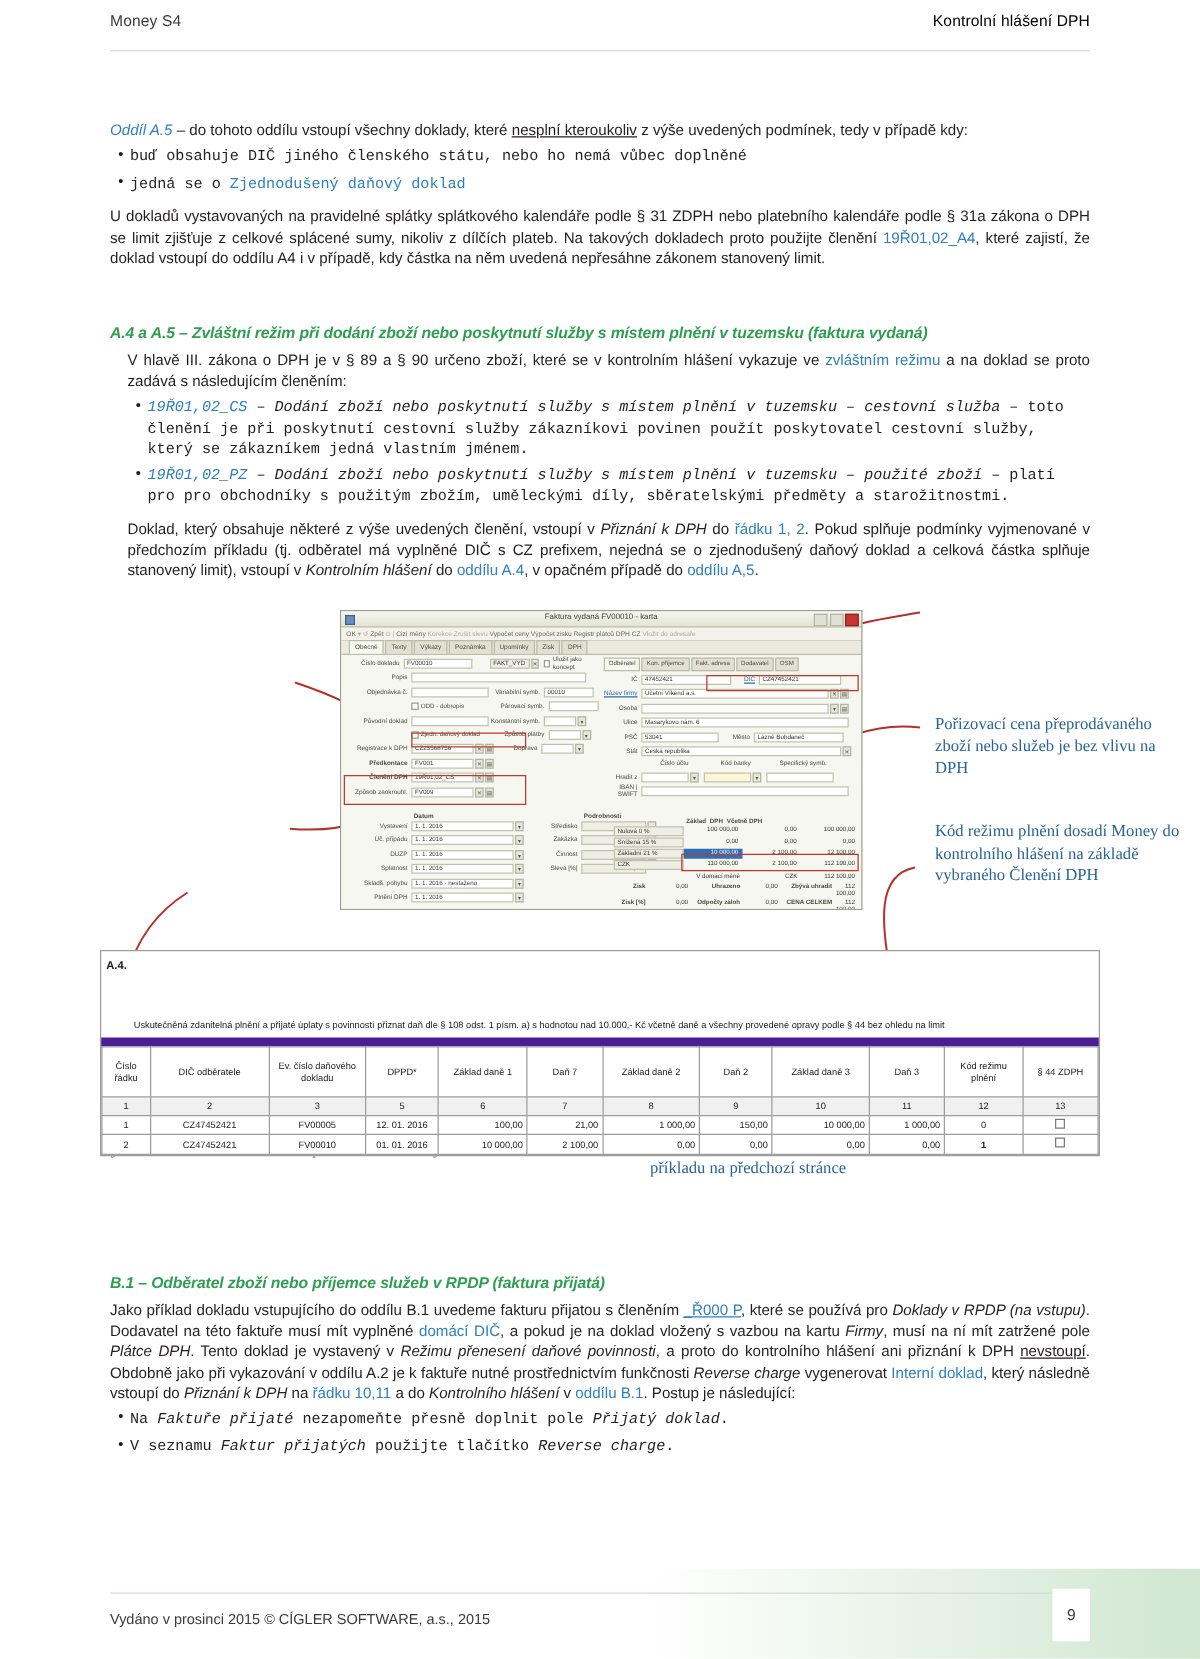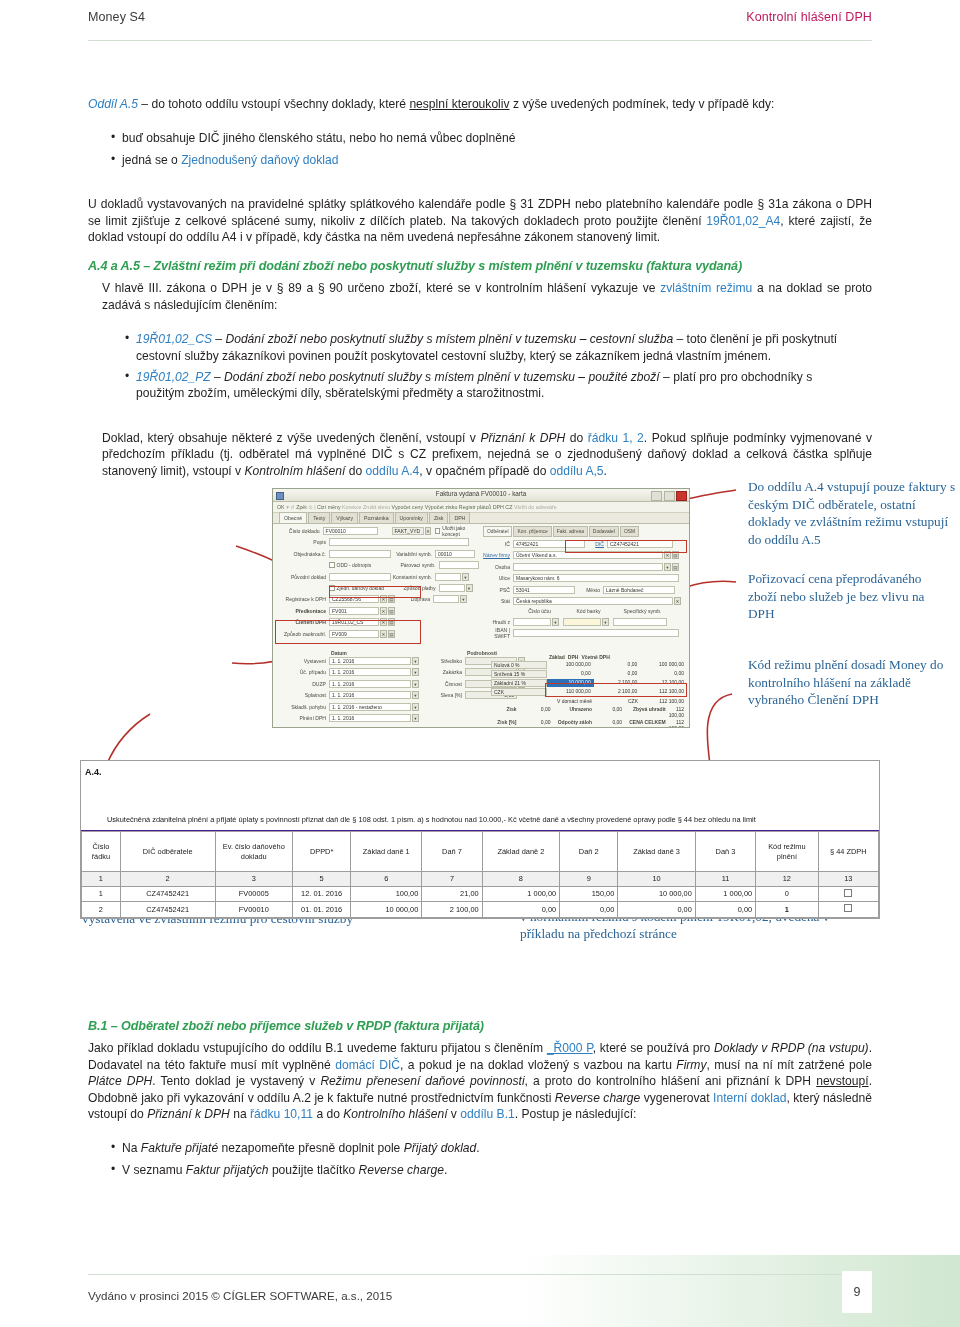--- a/index.html
+++ b/index.html
@@ -16,21 +16,21 @@
   
   .runhead {
     position:absolute; left:0; top:0; width:960px; height:54px;
   }
   .runhead .rh-left {
     position:absolute; left:88px; top:10px;
     font-size:12.5px; color:#3b3b3b; letter-spacing:.1px;
   }
   .runhead .rh-right {
     position:absolute; right:88px; top:10px;
-    font-size:12.5px; color:#be185d; letter-spacing:.1px;
+    font-size:12.5px; color:#000000; letter-spacing:.1px;
   }
   .rule-top {
     position:absolute; left:88px; top:40px; width:784px; height:1px;
     background:#cfdfd0;
   }
 
   
   .col {
     position:absolute; left:88px; width:784px;
     font-size:12.1px; line-height:16.4px; text-align:justify;
@@ -39,21 +39,21 @@
   .sp6 { height:6px; }
   .sp10 { height:10px; }
 
   .blue { color:#2e7fc1; }
   .green-h {
     color:#2f9e52; font-weight:bold; font-style:italic;
     font-size:12.6px; letter-spacing:-0.1px;
   }
   i.it { font-style:italic; }
   u.ul { text-decoration:underline; }
-  .bulls { margin:18px; padding:0; list-style:none; }
+  .bulls { margin:0; padding:0; list-style:none;font-family:Liberation Mono, monospace; }
   .bulls li {
     position:relative; padding-left:16px; margin:5px 0 0 0;
     text-align:left;
   }
   .bulls li:before {
     content:"•"; position:absolute; left:5px; top:-1px; color:#231f20;
   }
   .bulls.indent li { padding-left:30px; }
   .bulls.indent li:before { left:19px; }
   .hang { padding-left:14px; }
@@ -136,21 +136,21 @@
   .amt-table .r { display:flex; }
   .amt-table .c { flex:1; text-align:right; padding-right:3px; color:#33332c; }
   .amt-table .hd { color:#4a4a40; font-weight:bold; text-align:right; padding-right:3px; }
 
   
   .a4 {
     position:absolute; left:80px; top:760px; width:800px;
     border:1px solid #9d9d9d; background:#fff;
     font-size:7.4px; color:#1a1a1a;
   }
-  .a4 .hdr { display:flex; border-bottom:1px solid #4c1d95; }
+  .a4 .hdr { display:flex; border-bottom:7px solid #4c1d95; }
   .a4 .hdr .tag { width:26px; padding:6px 0 0 4px; font-weight:bold; font-size:9px; }
   .a4 .hdr .txt { flex:1; padding:5px 6px 5px 0; line-height:11px;margin-top:48px; }
   table.a4t { width:100%; border-collapse:collapse; }
   table.a4t th, table.a4t td {
     border:1px solid #9d9d9d; padding:2px 3px; font-weight:normal;
     text-align:center; line-height:9.5px;
   }
   table.a4t th { height:40px; vertical-align:middle; }
   table.a4t tr.numrow td { background:#f0f0f0; }
   table.a4t td.num { text-align:right; }
@@ -239,21 +239,20 @@
     <path d="M736,12 C700,18 660,22 628,52" stroke="#b5302a" stroke-width="1.6" fill="none" marker-end="url(#ah)"></path>
 
     <path d="M736,104 C700,100 672,112 650,128" stroke="#b5302a" stroke-width="1.6" fill="none" marker-end="url(#ah)"></path>
 
     <path d="M732,216 C700,222 706,262 712,300 C718,340 716,368 706,392" stroke="#b5302a" stroke-width="1.6" fill="none" marker-end="url(#ah)"></path>
 
     <path d="M150,236 C96,270 92,330 100,380 C108,406 150,408 188,400" stroke="#b5302a" stroke-width="1.6" fill="none" marker-end="url(#ah)"></path>
   </svg>
 
 
-  <div class="annot" style="left:748px; top:0px; width:210px;">Do oddílu A.4 vstupují pouze faktury s českým DIČ odběratele, ostatní doklady ve zvláštním režimu vstupují do oddílu A.5</div>
   <div class="annot" style="left:748px; top:92px; width:200px;">Pořizovací cena přeprodávaného zboží nebo služeb je bez vlivu na DPH</div>
   <div class="annot" style="left:748px; top:178px; width:210px;">Kód režimu plnění dosadí Money do kontrolního hlášení na základě vybraného Členění DPH</div>
 
   <div class="app">
     <div class="titlebar">
       <div class="tb-ico"></div>
       <div class="ttl">Faktura vydaná FV00010 - karta</div>
       <div class="winbtns">
         <div class="wb"></div>
         <div class="wb"></div>

